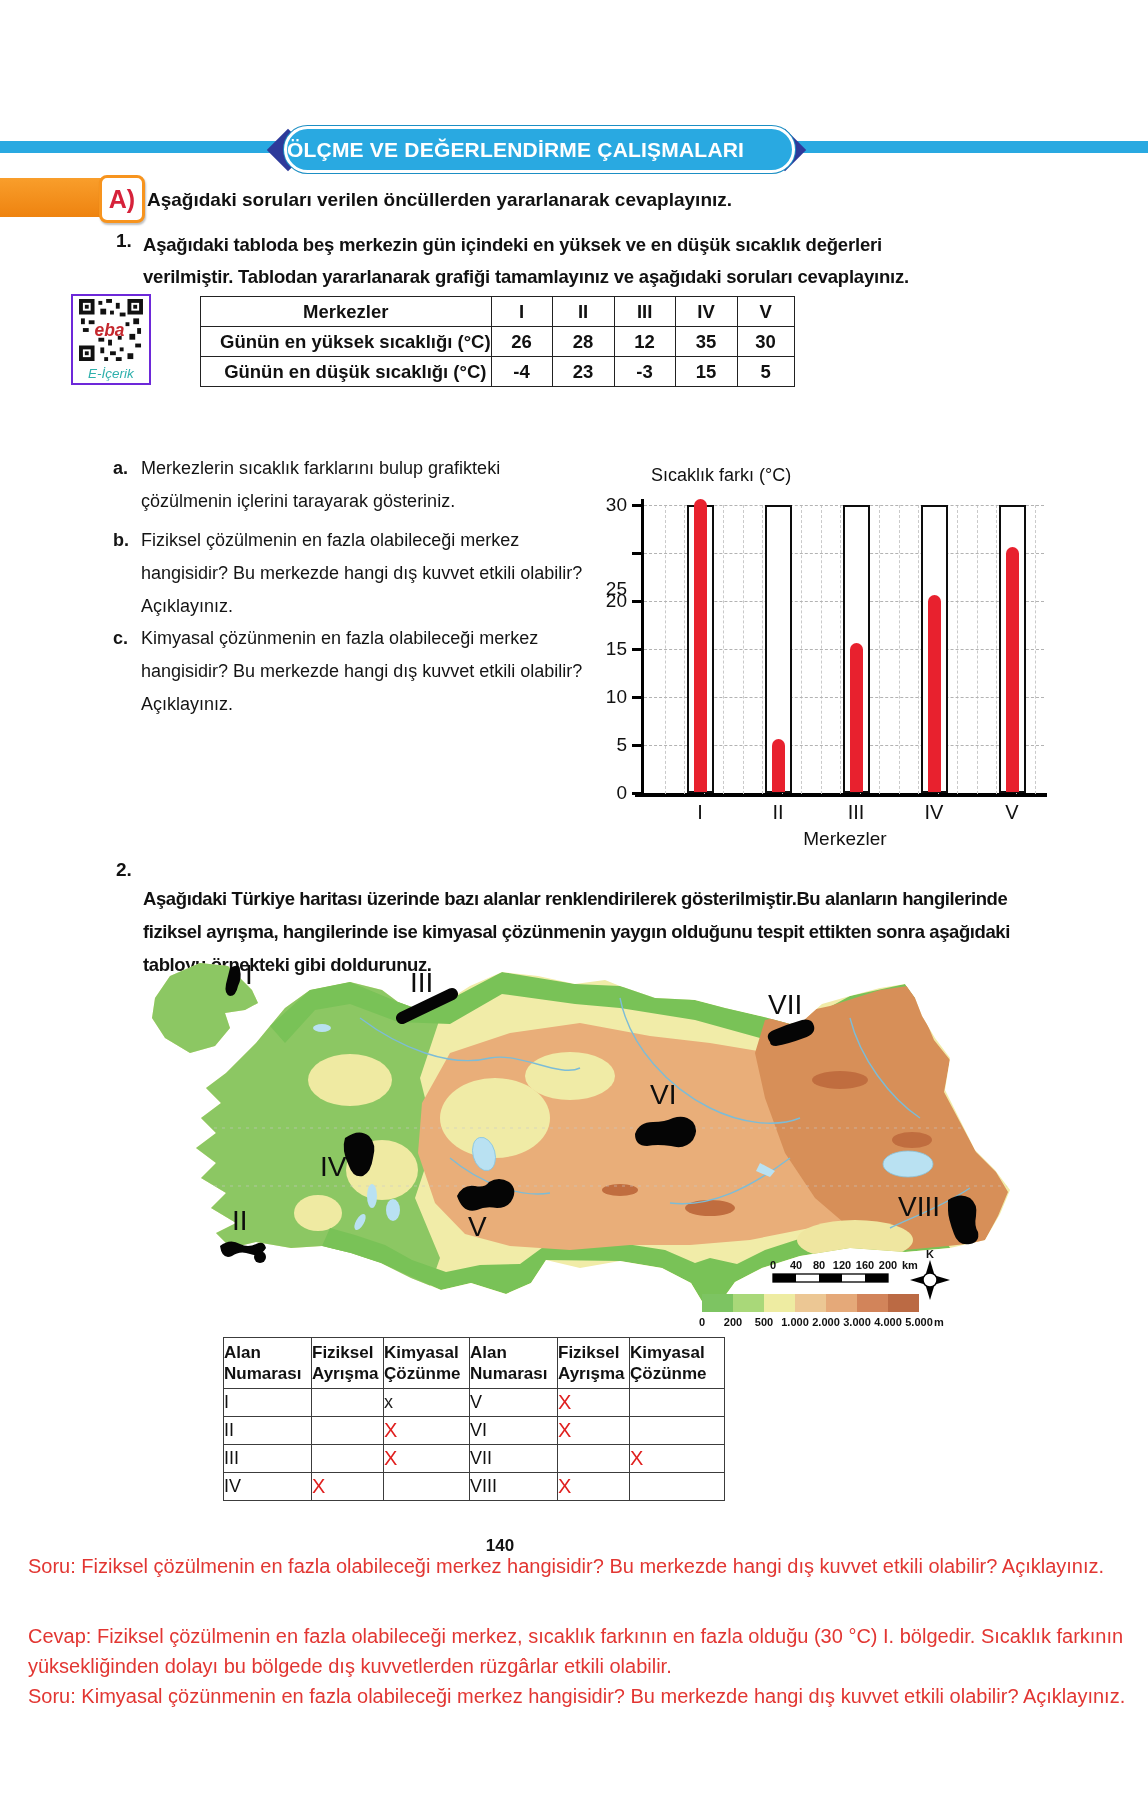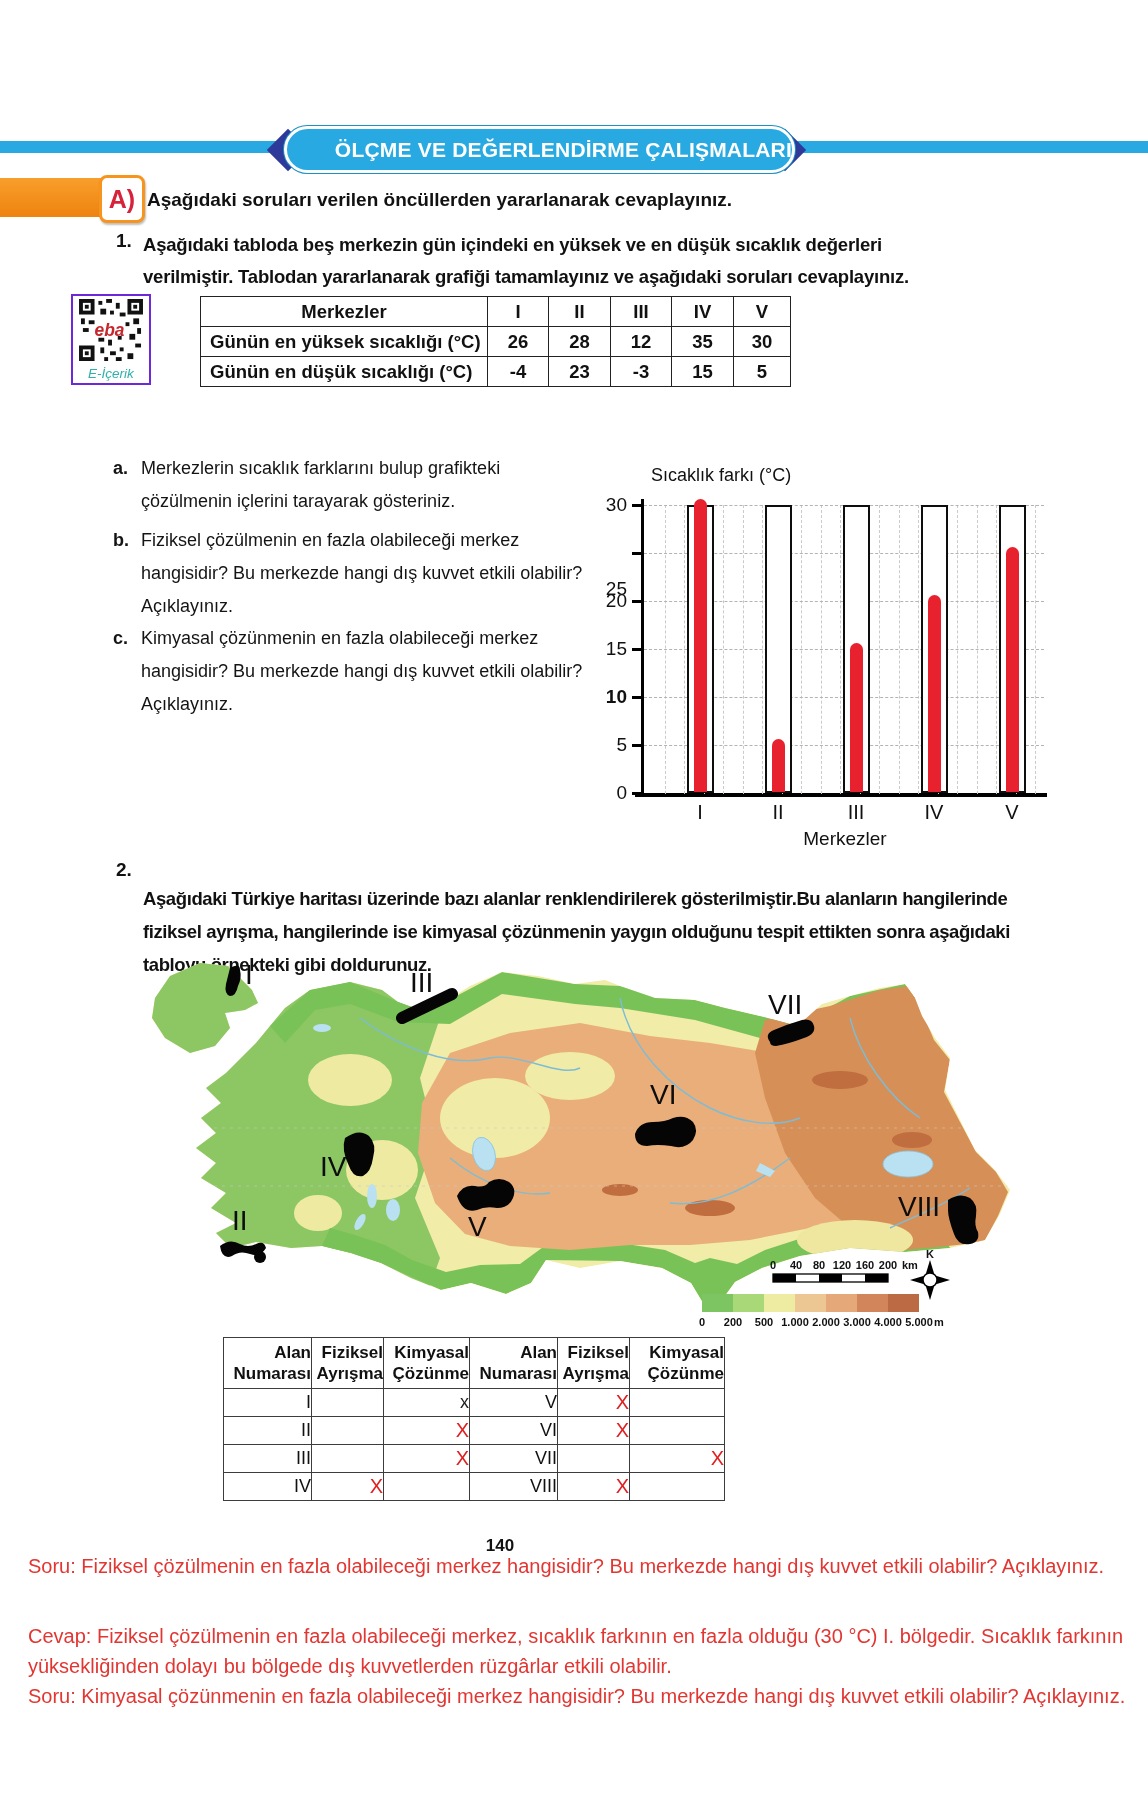--- a/index.html
+++ b/index.html
@@ -5,41 +5,41 @@
   html,body{margin:0;padding:0;background:#e8e8e8;}
   .page{position:relative;width:1148px;height:1812px;background:#ffffff;margin:0 auto;
         font-family:"Liberation Sans",sans-serif;color:#111;overflow:hidden;}
   .abs{position:absolute;}
 
   
   .cyan-rule{position:absolute;left:0;top:141px;width:1148px;height:12px;background:#29a9e1;}
   .banner-arrow{position:absolute;width:30px;height:30px;background:#2e3a9a;transform:rotate(45deg);top:135px;}
   .banner{position:absolute;left:284px;top:126px;width:505px;height:41px;background:#29a9e1;
           border:3px solid #fff;border-radius:24px;box-shadow:0 0 0 1px #1d8fc4;
-          color:#fff;font-weight:bold;font-size:21px;text-align:right;line-height:41px;letter-spacing:.2px;}
+          color:#fff;font-weight:bold;font-size:21px;text-align:left;line-height:41px;letter-spacing:.2px;}
   .orange-ribbon{position:absolute;left:0;top:178px;width:102px;height:39px;
           background:linear-gradient(180deg,#f99e2b,#ee8310);}
   .a-badge{position:absolute;left:99px;top:175px;width:40px;height:42px;background:#fff;
           border:3px solid #f7941e;border-radius:8px;text-align:center;line-height:42px;
           font-weight:bold;font-size:25px;color:#d6223a;box-shadow:1px 2px 2px rgba(0,0,0,.25);}
   .instruction{position:absolute;left:147px;top:189px;font-size:19px;font-weight:bold;}
 
   
   .qnum{position:absolute;font-size:19px;font-weight:bold;}
   .qtext{position:absolute;font-size:18.5px;font-weight:bold;line-height:32px;letter-spacing:-.2px;}
 
   
   .qr-box{position:absolute;left:71px;top:294px;width:72px;border:2px solid #6d28d9;padding:3px 2px 1px 2px;background:#fff;text-align:center;}
   .qr-label{font-size:13.5px;font-style:italic;color:#2fb0ac;line-height:17px;}
 
   
   .temp-table{position:absolute;left:200px;top:296px;border-collapse:collapse;table-layout:fixed;}
   .temp-table td,.temp-table th{border:1.8px solid #222;font-size:18.5px;font-weight:bold;
       height:29px;text-align:center;padding:0;overflow:hidden;white-space:nowrap;}
-  .temp-table .rowlabel{text-align:left;padding-left:9px;}
+  .temp-table .rowlabel{text-align:center;padding-left:19px;}
 
   
   .subq{position:absolute;left:113px;width:443px;font-size:18px;line-height:33px;padding-left:28px;color:#141414;}
   .subq .letter{position:absolute;left:0;font-weight:bold;}
 
   
   #chart{position:absolute;left:555px;top:460px;width:500px;height:400px;}
   #chart .title{position:absolute;left:96px;top:5px;font-size:18px;text-align:center;}
   #chart .yaxis{position:absolute;left:86px;top:39px;width:3px;height:297px;background:#000;}
   #chart .xaxis{position:absolute;left:80px;top:333px;width:412px;height:3.5px;background:#000;}
@@ -47,21 +47,21 @@
   #chart .vgrid{position:absolute;top:45px;height:289px;border-left:1.4px dashed #cacaca;}
   #chart .ytickmark{position:absolute;left:77px;width:12px;height:3px;background:#000;}
   #chart .yticklabel{position:absolute;left:36px;width:36px;text-align:right;font-size:19px;}
   #chart .baroutline{position:absolute;bottom:67px;width:27px;background:#fff;border:2.6px solid #0d0d0d;box-sizing:border-box;z-index:2;}
   #chart .barred{position:absolute;bottom:68px;width:13px;border-radius:7px 7px 0 0;z-index:3;}
   #chart .xcatlabel{position:absolute;top:341px;width:32px;text-align:center;font-size:20px;}
   #chart .xlabel{position:absolute;left:90px;top:368px;width:400px;text-align:center;font-size:19px;}
 
   
   .fill-table{position:absolute;left:223px;top:1337px;border-collapse:collapse;table-layout:fixed;background:#fff;}
-  .fill-table td,.fill-table th{border:1.8px solid #3c3c3c;text-align:right;padding:0;}
+  .fill-table td,.fill-table th{border:1.8px solid #3c3c3c;text-align:left;padding:0;}
   .fill-table th{font-size:17px;line-height:21px;font-weight:bold;height:50px;}
   .fill-table td{font-size:18px;height:27px;}
   .fill-table td[data-c="red"]{color:#e0201f;font-size:20px;}
   .fill-table td[data-c="dark"]{color:#222;}
 
   .page-num{position:absolute;left:0;top:1536px;width:1000px;text-align:center;font-size:17px;font-weight:bold;}
 
   
   .annotations{position:absolute;left:28px;top:1551px;width:1114px;color:#e23632;font-size:20px;line-height:30px;}
   .annotations p{margin:0;}
@@ -208,21 +208,21 @@
       <div class="vgrid" style="left: 441px;"></div>
       <div class="vgrid" style="left: 460.5px;"></div>
       <div class="vgrid" style="left: 480px;"></div>
       <div class="ytickmark" style="top: 331.5px;"></div>
       <div class="yticklabel" style="top: 322px;">0</div>
       <div class="hgrid" style="top: 285px;"></div>
       <div class="ytickmark" style="top: 283.5px;"></div>
       <div class="yticklabel" style="top: 274px;">5</div>
       <div class="hgrid" style="top: 237px;"></div>
       <div class="ytickmark" style="top: 235.5px;"></div>
-      <div class="yticklabel" style="top: 226px; font-weight: bold;">10</div>
+      <div class="yticklabel" style="top: 226px;">10</div>
       <div class="hgrid" style="top: 189px;"></div>
       <div class="ytickmark" style="top: 187.5px;"></div>
       <div class="yticklabel" style="top: 178px;">15</div>
       <div class="hgrid" style="top: 141px;"></div>
       <div class="ytickmark" style="top: 139.5px;"></div>
       <div class="yticklabel" style="top: 130px;">20</div>
       <div class="hgrid" style="top: 93px;"></div>
       <div class="ytickmark" style="top: 91.5px;"></div>
       <div class="yticklabel" style="top: 82px; margin-top: 36px;">25</div>
       <div class="hgrid" style="top: 45px;"></div>

